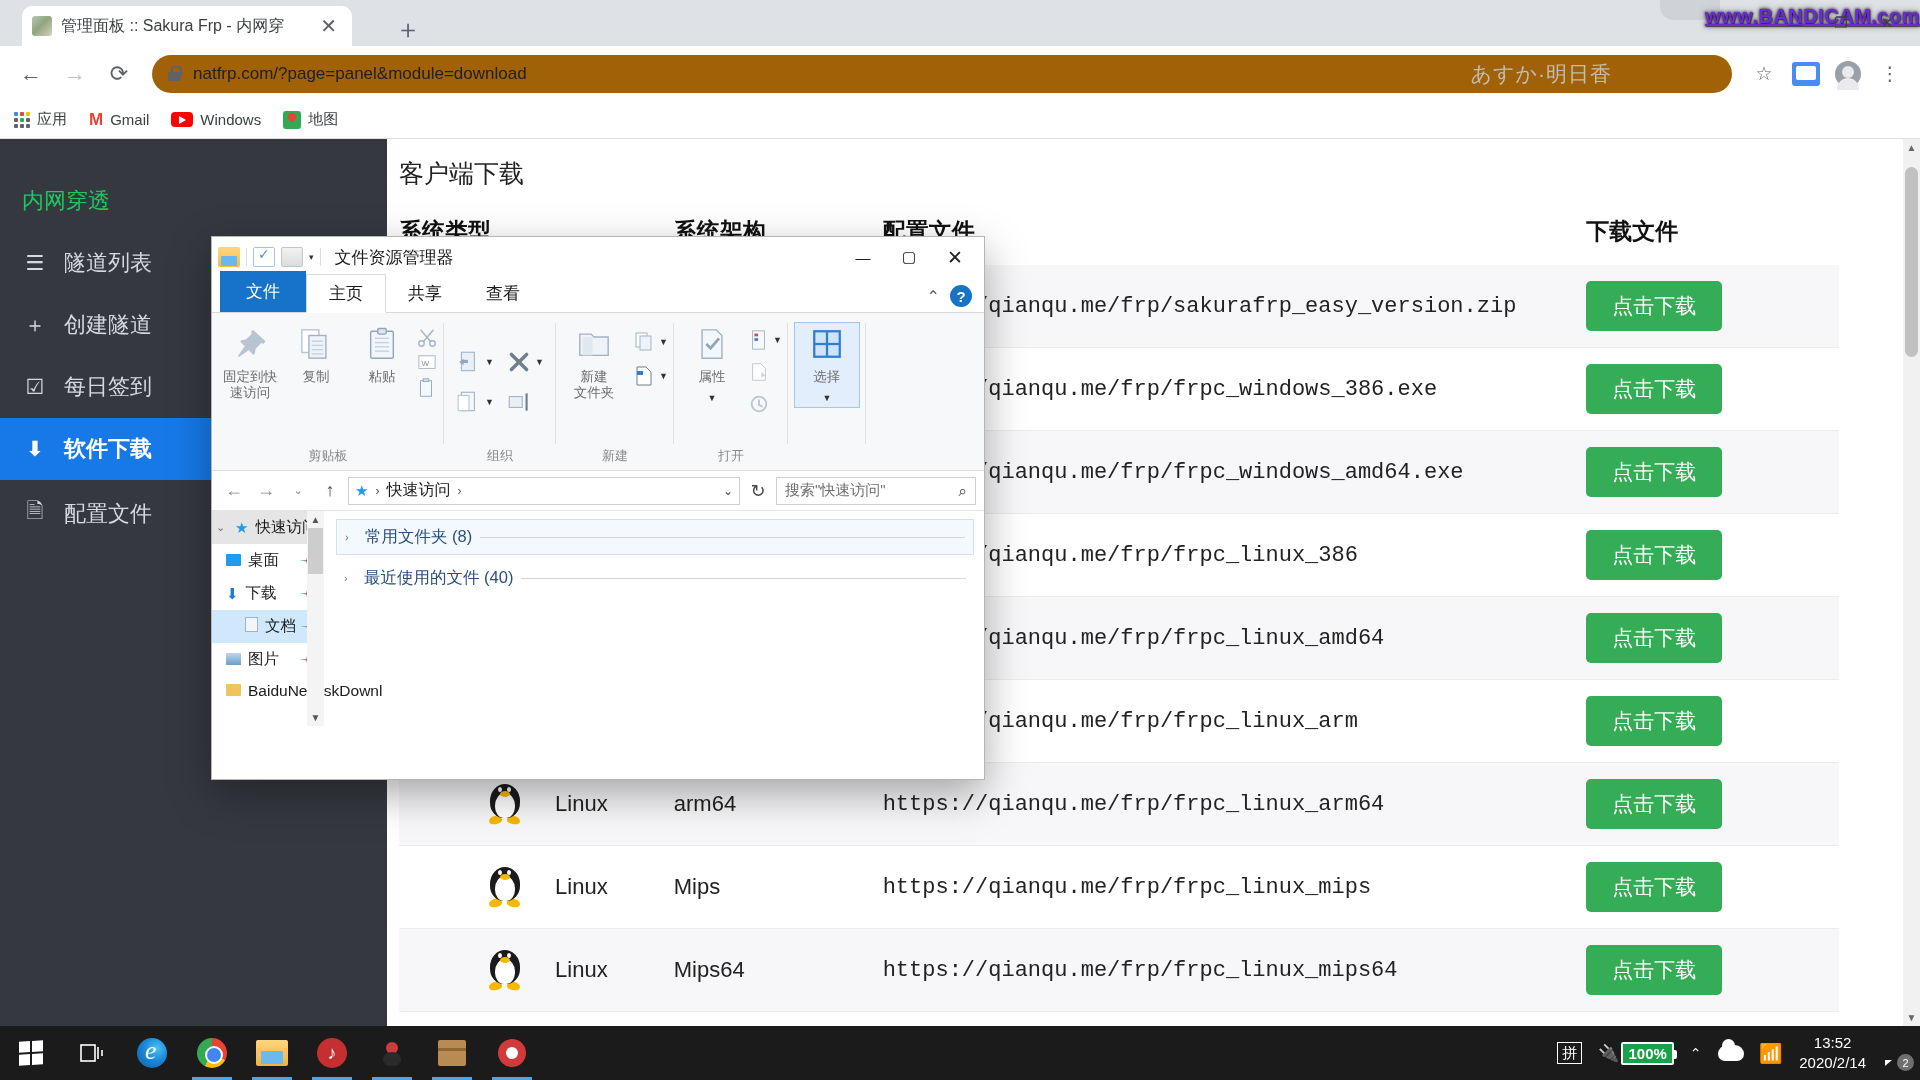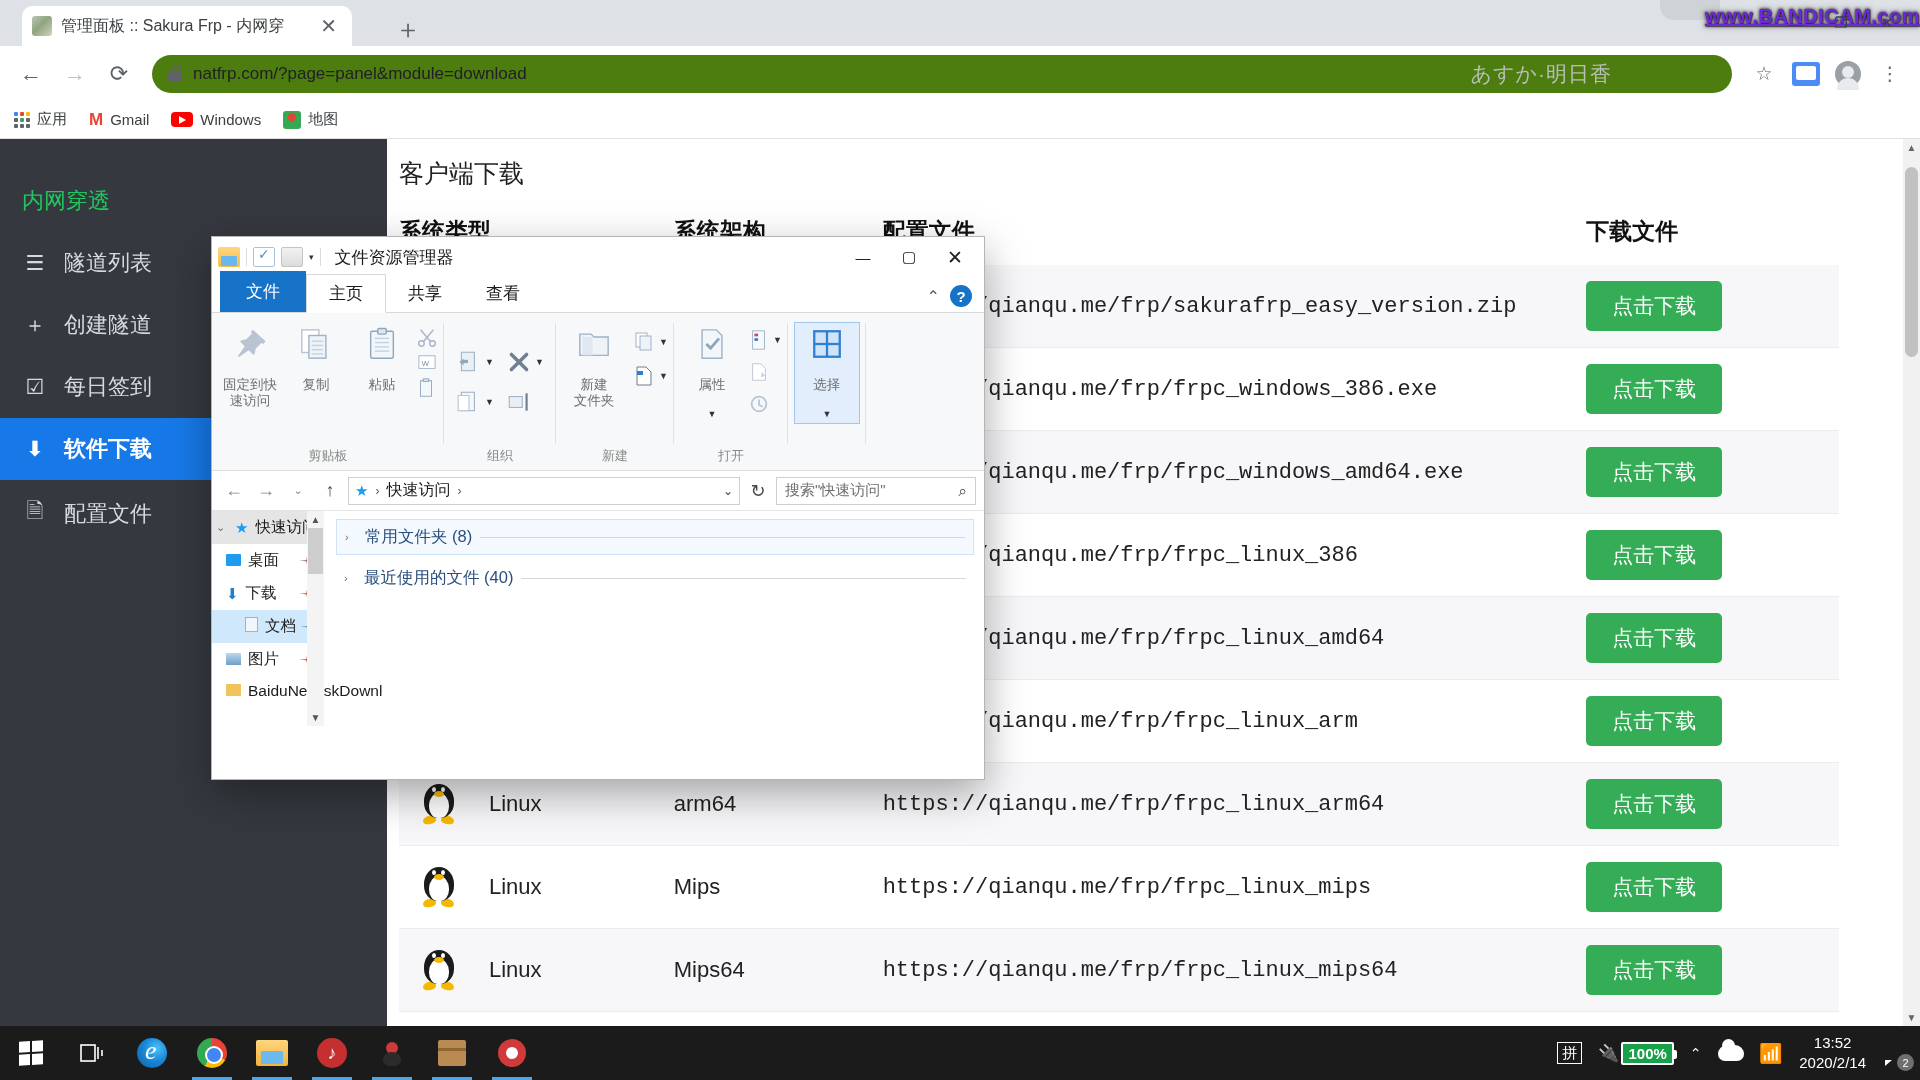--- a/index.html
+++ b/index.html
@@ -28,21 +28,21 @@
   .wincontrols { position:absolute; right:10px; top:6px; display:flex; gap:0; }
   .wincontrols div { width:46px; height:34px; display:flex; align-items:center;
     justify-content:center; font-size:15px; color:#3c4043; cursor:pointer; }
   .winghost { position:absolute; right:200px; top:-10px; width:60px; height:30px;
     background:#cfd3d8; border-radius:0 0 14px 14px; }
 
   .omnibar { position:relative; height:55px; background:#fff; display:flex; align-items:center; padding:0 12px; gap:6px; }
   .navbtn { width:38px; height:38px; display:flex; align-items:center; justify-content:center;
     font-size:22px; color:#5f6368; border-radius:50%; cursor:pointer; }
   .navbtn.dim { color:#bdc1c6; }
-  .urlbox { flex:1 1 auto; height:38px; background:#4d7c0f; border-radius:19px;
+  .urlbox { flex:1 1 auto; height:38px; background:#a16207; border-radius:19px;
     display:flex; align-items:center; padding:0 16px; gap:12px; margin:0 8px; position:relative;}
   .lock { width:13px; height:15px; position:relative; flex:0 0 auto; }
   .lock:before{ content:""; position:absolute; left:0; bottom:0; width:13px; height:9px;
     background:#5f6368; border-radius:2px; }
   .lock:after{ content:""; position:absolute; left:3px; top:0; width:7px; height:8px;
     border:2px solid #5f6368; border-bottom:none; border-radius:4px 4px 0 0; }
   .urltext { font-size:17px; color:#202124; white-space:nowrap; }
   .watermark { position:absolute; right:120px; top:50%; transform:translateY(-50%);
     font-size:21px; color:#c9ccd1; white-space:nowrap; letter-spacing:1px; opacity:.85;}
   .ombtn { width:36px; height:36px; display:flex; align-items:center; justify-content:center;
@@ -81,21 +81,21 @@
   .dltable { width:1440px; margin:26px 0 0 12px; border-collapse:collapse; }
   .dltable th { text-align:left; font-size:23px; font-weight:bold; color:#111;
     padding:0 0 18px 0; }
   .dltable td { padding:16px 0; font-size:22px; color:#222; vertical-align:middle; }
   .dltable tbody tr:nth-child(odd) { background:#f7f7f9; }
   .dltable tbody tr { border-bottom:1px solid #ececec; }
   .col-os { width:250px; }
   .col-arch { width:190px; }
   .col-url { width:640px; }
   .col-file { width:230px; }
-  .os-cell { display:flex; align-items:center; gap:32px; padding-left:22px; }
+  .os-cell { display:flex; align-items:center; gap:32px; padding-left:22px;justify-content:center; }
   .urlcell { font-family:"Liberation Mono","DejaVu Sans Mono",monospace; font-size:19px; color:#e0629c; white-space:nowrap;}
   .dlbtn { display:inline-block; background:#35ac56; color:#fff; font-size:21px;
     padding:11px 26px; border-radius:5px; cursor:pointer; }
   .penguin { width:36px; height:44px; position:relative; flex:0 0 36px;}
   .pg-body{position:absolute;left:3px;top:2px;width:30px;height:34px;background:#1b1b1b;border-radius:50% 50% 45% 45%;}
   .pg-belly{position:absolute;left:8px;top:11px;width:20px;height:25px;background:#fff;border-radius:50% 50% 45% 45%;}
   .pg-beak{position:absolute;left:13px;top:9px;width:10px;height:6px;background:#f5b800;border-radius:50%;}
   .pg-eyeL{position:absolute;left:11px;top:5px;width:4px;height:5px;background:#fff;border-radius:50%;}
   .pg-eyeR{position:absolute;left:20px;top:5px;width:4px;height:5px;background:#fff;border-radius:50%;}
   .pg-footL{position:absolute;left:2px;top:34px;width:13px;height:8px;background:#f5b800;border-radius:50% 50% 40% 40%;transform:rotate(-12deg);}
@@ -133,21 +133,21 @@
   .ex-tab.active { background:#fff; border:1px solid #d9d9d9; border-bottom:1px solid #fff;
     position:relative; top:1px; }
   .ex-tabright { margin-left:auto; display:flex; align-items:center; gap:10px; padding:0 12px 5px 0;}
   .help-dot { width:22px; height:22px; border-radius:50%; background:#1673c8; color:#fff;
     font-size:15px; display:flex; align-items:center; justify-content:center; font-weight:bold; cursor:pointer;}
   .ribbon { height:158px; background:#f7f8f9; border-bottom:1px solid #dedede; display:flex; padding-top:4px;}
   .rb-group { display:flex; flex-direction:column; position:relative; padding:0 6px; }
   .rb-group:after{content:"";position:absolute;right:0;top:6px;bottom:26px;width:1px;background:#e2e2e2;}
   .rb-row { display:flex; align-items:flex-start; gap:2px; flex:1 1 auto; padding-top:6px;}
   .rb-lbl { text-align:center; font-size:13px; color:#888; padding-bottom:5px; }
-  .rb-big { width:64px; display:flex; flex-direction:column; align-items:center; gap:16px;
+  .rb-big { width:64px; display:flex; flex-direction:column; align-items:center; gap:8px;
     padding:4px 2px; cursor:pointer; }
   .rb-big .cap { font-size:13.5px; color:#6d6f72; text-align:center; line-height:1.2; }
   .rb-small { display:flex; flex-direction:column; gap:5px; padding-top:4px;}
   .rb-s { display:flex; align-items:center; gap:3px; cursor:pointer; }
   .rb-big.selected { background:#e2eefb; outline:1px solid #a3c7ec; }
 
   .addrbar { height:40px; display:flex; align-items:center; gap:4px; padding:0 8px; background:#fff;
     border-bottom:1px solid #e5e5e5; }
   .ab-nav { width:28px; height:28px; display:flex; align-items:center; justify-content:center;
     font-size:18px; color:#8a8a8a; cursor:pointer; }

